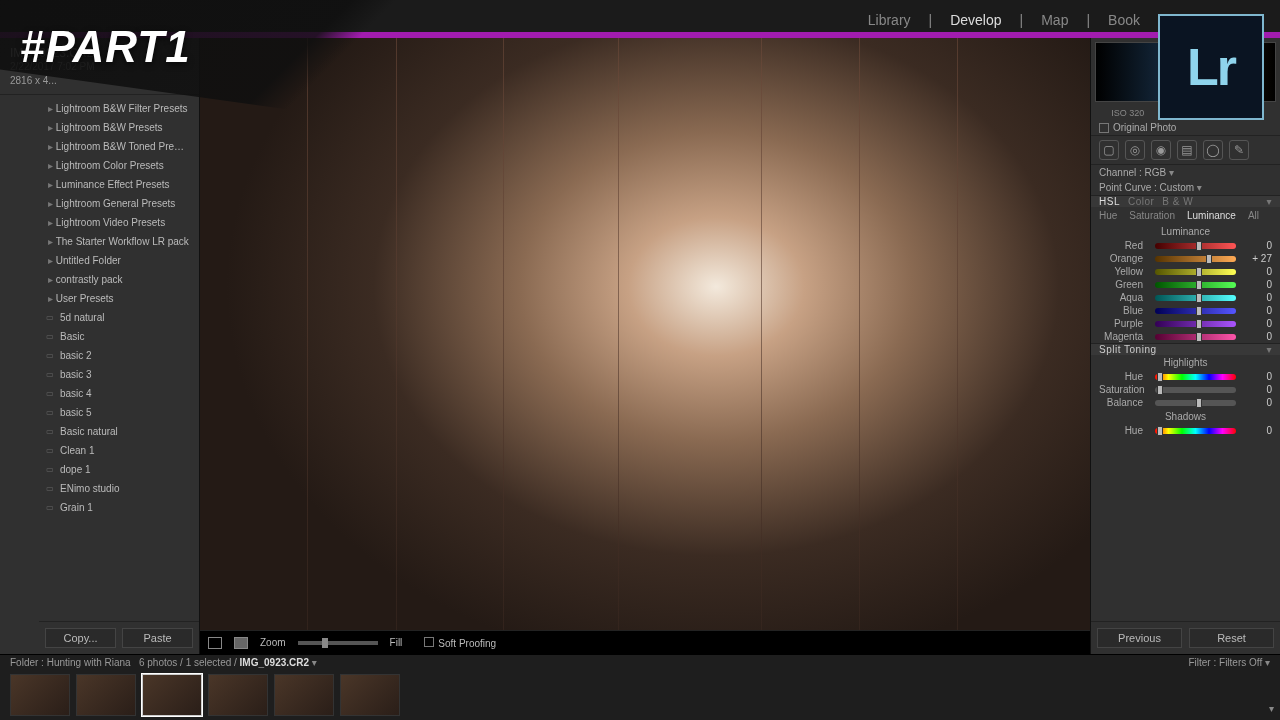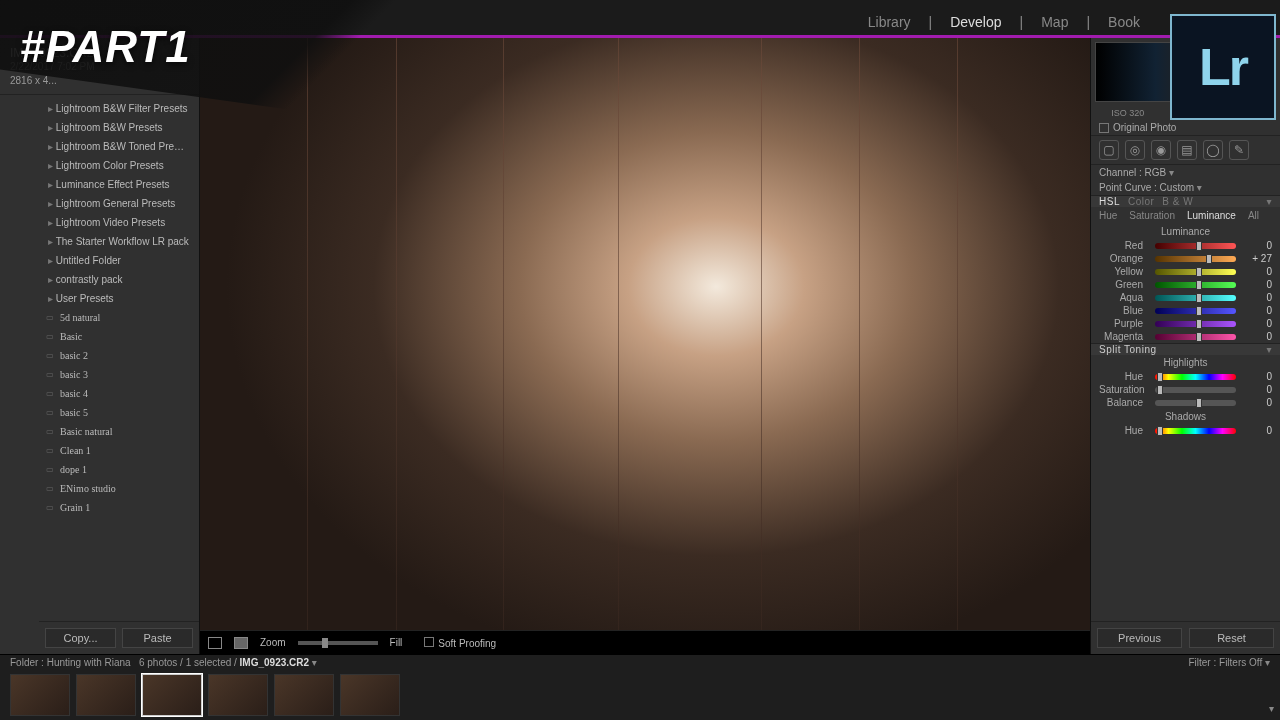--- a/index.html
+++ b/index.html
@@ -1,30 +1,30 @@
 <!DOCTYPE html>
 <html><head>
 <meta charset="utf-8">
 <style>
   * { margin:0; padding:0; box-sizing:border-box; font-family:"Segoe UI",Arial,sans-serif; }
   body { width:1280px; height:720px; background:#1a1a1a; color:#aaa; font-size:11px; overflow:hidden; position:relative; }
   .app { display:flex; flex-direction:column; height:100%; }
-  .topbar { height:38px; display:flex; align-items:center; justify-content:flex-end; padding:8px 140px 0 20px; background:#1b1b1b; border-bottom:3px solid #a21caf; }
+  .topbar { height:38px; display:flex; align-items:center; justify-content:flex-end; padding:8px 140px 0 20px; background:#1b1b1b; border-bottom:6px solid #a21caf; }
   .modules { display:flex; gap:18px; font-size:14px; }
   .modules span { color:#888; cursor:pointer; }
   .modules span.active { color:#ddd; }
   .module-divider { color:#555; }
   .main { flex:1; display:flex; min-height:0; }
   .left { width:200px; background:#303030; border-right:1px solid #111; display:flex; flex-direction:column; }
   .file-info { padding:8px 10px 6px 10px; color:#999; font-size:10px; line-height:14px; border-bottom:1px solid #222; }
   .file-info .name { font-size:12px; color:#ccc; }
   .preset-list { flex:1; overflow:hidden; padding:4px 0;margin-left:28px; }
   .preset-group, .preset-item { padding:2px 10px 2px 20px; color:#bbb; font-size:10px; line-height:15px; white-space:nowrap; overflow:hidden; text-overflow:ellipsis; cursor:pointer; }
   .preset-group::before { content:"▸ "; color:#777; }
-  .preset-item { padding-left:32px; position:relative;font-family:Liberation Serif, serif; }
+  .preset-item { padding-left:32px; position:relative; }
   .preset-item::before { content:"▭"; position:absolute; left:18px; color:#666; font-size:8px; }
   .left-btns { display:flex; gap:6px; padding:6px; border-top:1px solid #222;margin-left:39px; }
   .btn { flex:1; background:#2a2a2a; border:1px solid #444; color:#bbb; font-size:11px; padding:3px 0; text-align:center; cursor:pointer; }
   .center { flex:1; display:flex; flex-direction:column; background:#252525; }
   .viewer { flex:1; background:radial-gradient(ellipse 55% 65% at 58% 42%, #f3e9dc 0%, #c7a184 18%, #8a6a52 40%, #3b2b22 70%, #241a15 100%); position:relative; }
   
   .strand { position:absolute; top:0; width:1px; height:100%; background:linear-gradient(#6d4a3a, #3a2820); opacity:.6; }
   .toolbar-bottom { height:24px; background:#000000; border-top:1px solid #222; display:flex; align-items:center; padding:0 8px; gap:12px; font-size:10px; color:#bbb; }
   .tb-icon { width:14px; height:12px; border:1px solid #888; display:inline-block; }
   .zoom-slider { width:80px; height:4px; background:#555; position:relative; }
@@ -50,21 +50,21 @@
   .right-btns { display:flex; gap:7px; padding:6px; border-top:1px solid #222; margin-top:auto; }
   .filmstrip { height:66px; background:#1e1e1e; border-top:1px solid #000; display:flex; flex-direction:column; }
   .fs-bar { display:flex; align-items:center; justify-content:space-between; padding:2px 10px; font-size:10px; color:#999; }
   .fs-bar .crumb strong { color:#ddd; }
   .thumbs { flex:1; display:flex; gap:6px; padding:4px 10px; }
   .thumb-img { width:60px; height:42px; background:linear-gradient(135deg,#4a3628,#2a1e18); border:1px solid #333; cursor:pointer; }
   .thumb-img.sel { border:1px solid #ccc; outline:1px solid #fff; }
   
   .overlay-hash { position:absolute; top:22px; left:20px; font-size:44px; font-weight:900; font-style:italic; color:#fff; letter-spacing:1px; z-index:50; text-shadow:0 2px 6px rgba(0,0,0,.7); }
   .overlay-wedge { position:absolute; top:0; left:0; width:520px; height:120px; background:linear-gradient(135deg, rgba(15,15,15,.92) 0%, rgba(15,15,15,.85) 55%, rgba(15,15,15,0) 62%); clip-path:polygon(0 0, 100% 0, 70% 100%, 0 58%); z-index:40; }
-  .lr-badge { position:absolute; top:14px; right:4px; width:106px; height:106px; background:#0a1422; border:2px solid #7fb7cf; display:flex; align-items:center; justify-content:center; z-index:60; }
+  .lr-badge { position:absolute; top:14px; right:16px; width:106px; height:106px; background:#0a1422; border:2px solid #7fb7cf; display:flex; align-items:center; justify-content:center; z-index:60; }
   .lr-badge span { font-size:52px; font-weight:700; color:#8fd4ec; font-family:Arial,sans-serif; letter-spacing:-2px; }
   .disclose { position:absolute; right:6px; bottom:6px; color:#888; font-size:10px; }
   .panel-toggle { color:#777; }
   .dd-arrow::after{content:" ▾"; color:#888;}
 </style>
 </head>
 <body>
 
 <div class="app">
 

